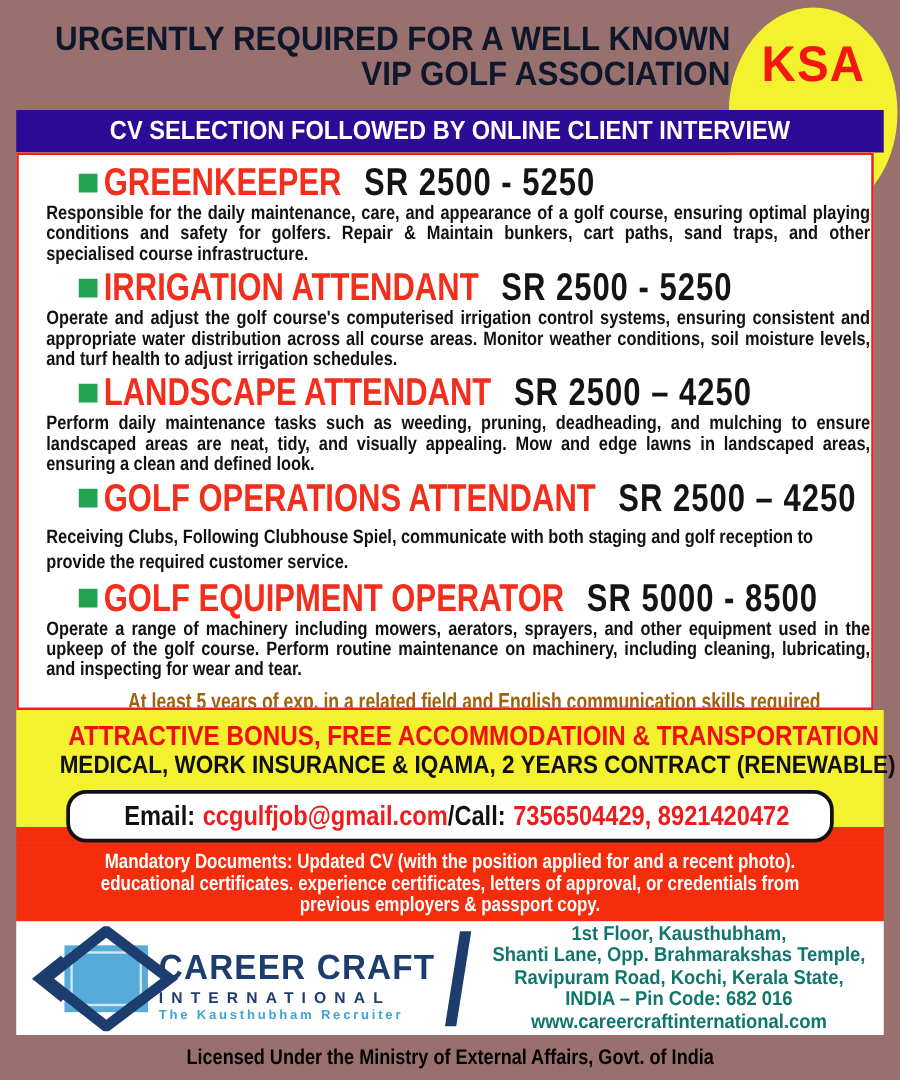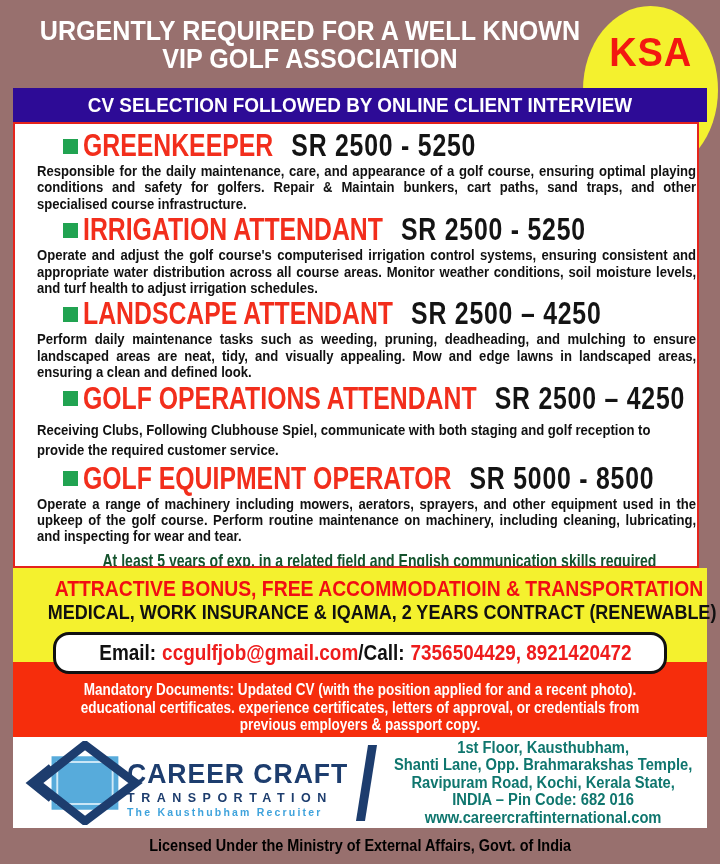--- a/index.html
+++ b/index.html
@@ -7,35 +7,35 @@
   .poster{
     position:relative;width:720px;height:864px;margin:0 auto;
     background:#98706e;overflow:hidden;
     font-family:"Liberation Sans", sans-serif;font-weight:bold;
   }
   
   .ksa{position:absolute;top:6px;left:583px;width:135px;height:168px;border-radius:50%;
        background:#f4f12e;z-index:1;text-align:center;}
   .ksa-label{margin-top:24px;font-size:40px;letter-spacing:1px;color:#f31711;display:inline-block;transform:scaleX(.95);}
   .hdr{position:relative;z-index:2;height:88px;}
-  .hdr-text{width:590px;margin-left:15px;padding-top:17px;text-align:center;color:#ffffff;}
+  .hdr-text{width:590px;margin-left:15px;padding-top:17px;text-align:right;color:#0f172a;}
   .hdr-line{font-size:27px;line-height:28px;white-space:nowrap;transform:scaleX(.93);}
   .content{position:relative;z-index:2;margin:0 13px;width:694px;}
   .subbar{height:34px;background:#2d0b96;color:#fff;text-align:center;}
   .subbar-line{font-size:21px;line-height:34px;white-space:nowrap;transform:scaleX(.9);}
   .jobs{height:446px;background:#fff;border:2px solid #e5241c;width:686px;padding-top:4px;overflow:hidden;}
   .jobrow{display:flex;align-items:center;margin:2px 0 0 20px;height:32px;padding-left:28px;}
   .bullet{width:15px;height:15px;background:#21a351;margin-right:5px;flex:0 0 15px;}
   .jobtitle-wrap{white-space:nowrap;transform:scaleX(.8);transform-origin:0 50%;font-size:31px;line-height:32px;letter-spacing:0;}
   .jt{color:#f22e1c;}
   .js{color:#141414;margin-left:14px;letter-spacing:1px;}
   .jdesc{width:780px;transform:scaleX(.845);transform-origin:0 0;margin:1px 0 2px 22px;
          text-align:justify;font-size:15.5px;line-height:16.4px;color:#111;}
   .jdesc.loose{line-height:20.5px;margin-top:5px;text-align:left;}
-  .expnote{margin-top:4px;text-align:center;color:#14532d;}
+  .expnote{margin-top:4px;text-align:center;color:#a16207;}
   .expnote .cline{font-size:18.5px;line-height:23px;white-space:nowrap;display:inline-block;transform:scaleX(.76);}
   .banner{height:64px;background:#f4f12e;text-align:center;padding-top:9px;}
   .banner-l1{font-size:22px;line-height:24px;color:#f20d13;white-space:nowrap;transform:scaleX(.88);}
   .banner-l2{font-size:20px;line-height:23px;color:#111;white-space:nowrap;transform:scaleX(.9);}
   .contact-strip{height:42px;background:linear-gradient(180deg,#f4f12e 0 71%,#f62d0c 71% 100%);
                  display:flex;justify-content:center;align-items:center;}
   .email-box{height:42px;width:614px;background:#fff;border:3px solid #111;border-radius:16px;
              display:flex;justify-content:flex-start;align-items:center;white-space:nowrap;}
   .email-line{font-size:22px;transform:scaleX(.86);white-space:nowrap;}
   .em-k{color:#111;}.em-v{color:#ee1c1c;}
@@ -150,21 +150,21 @@
     <div class="footer">
       <div class="logo-wrap">
         <svg width="118" height="84" viewBox="0 0 120 88">
           <rect x="26" y="16" width="70" height="56" fill="#57abdb"></rect>
           <rect x="32" y="22" width="58" height="44" fill="none" stroke="#cfe9f7" stroke-width="2"></rect>
           <path d="M61 4 L114 44 L61 84 L10 44 Z" fill="none" stroke="#1d3d6e" stroke-width="9"></path>
           <path d="M26 28 L6 44 L26 60" fill="none" stroke="#1d3d6e" stroke-width="9"></path>
         </svg>
         <div class="logo-text">
           <div class="logo-name">CAREER CRAFT</div>
-          <div class="logo-sub">TRANSPORTATION</div>
+          <div class="logo-sub">INTERNATIONAL</div>
           <div class="logo-tag">The Kausthubham Recruiter</div>
         </div>
       </div>
       <div class="divider"></div>
       <div class="address">
         <div class="adr-line">1st Floor, Kausthubham,</div>
         <div class="adr-line">Shanti Lane, Opp. Brahmarakshas Temple,</div>
         <div class="adr-line">Ravipuram Road, Kochi, Kerala State,</div>
         <div class="adr-line">INDIA – Pin Code:  682 016</div>
         <div class="adr-line">www.careercraftinternational.com</div>

